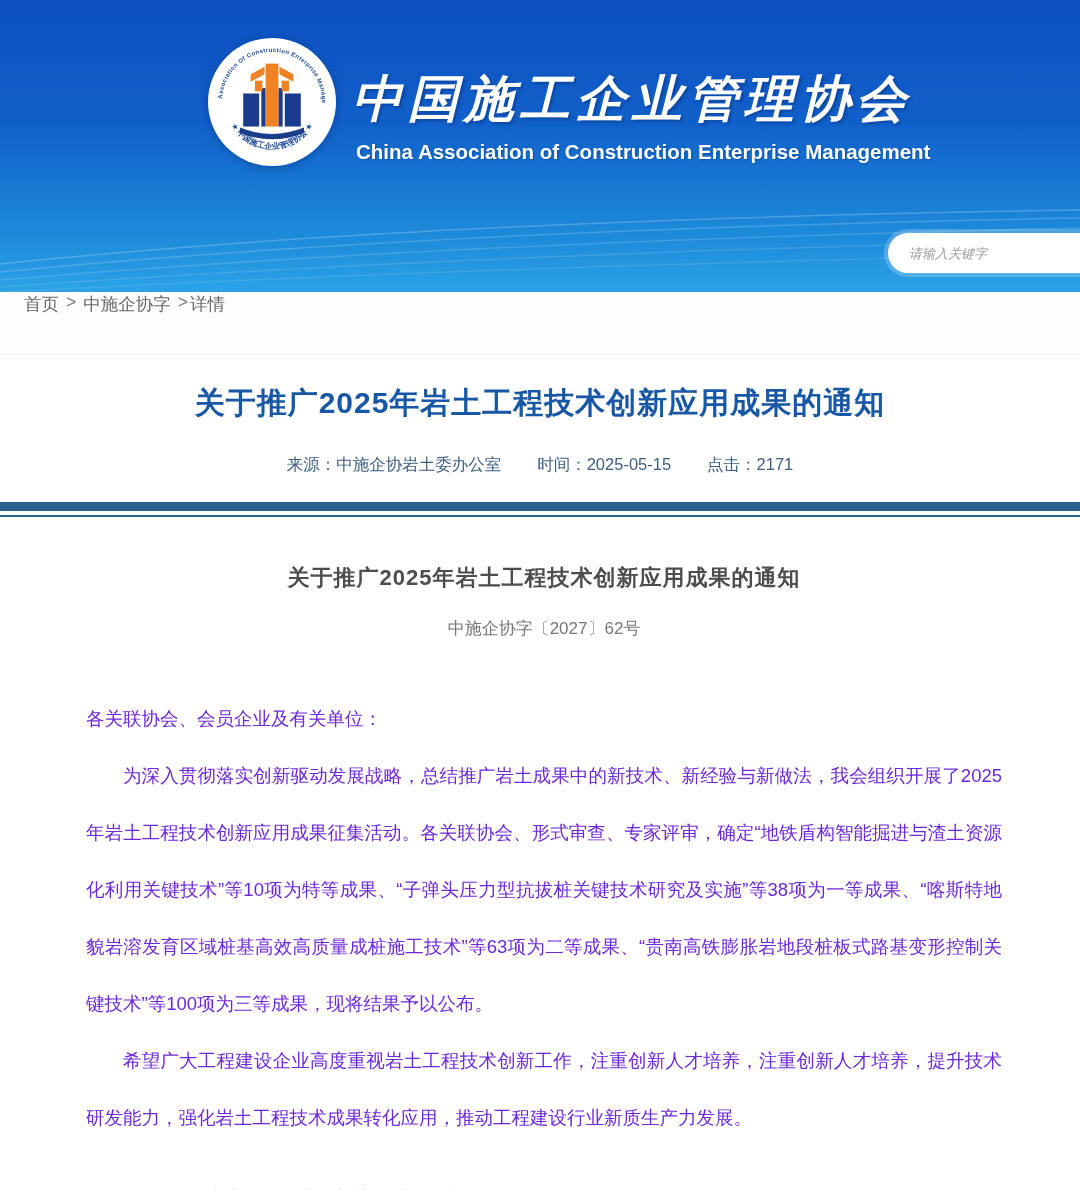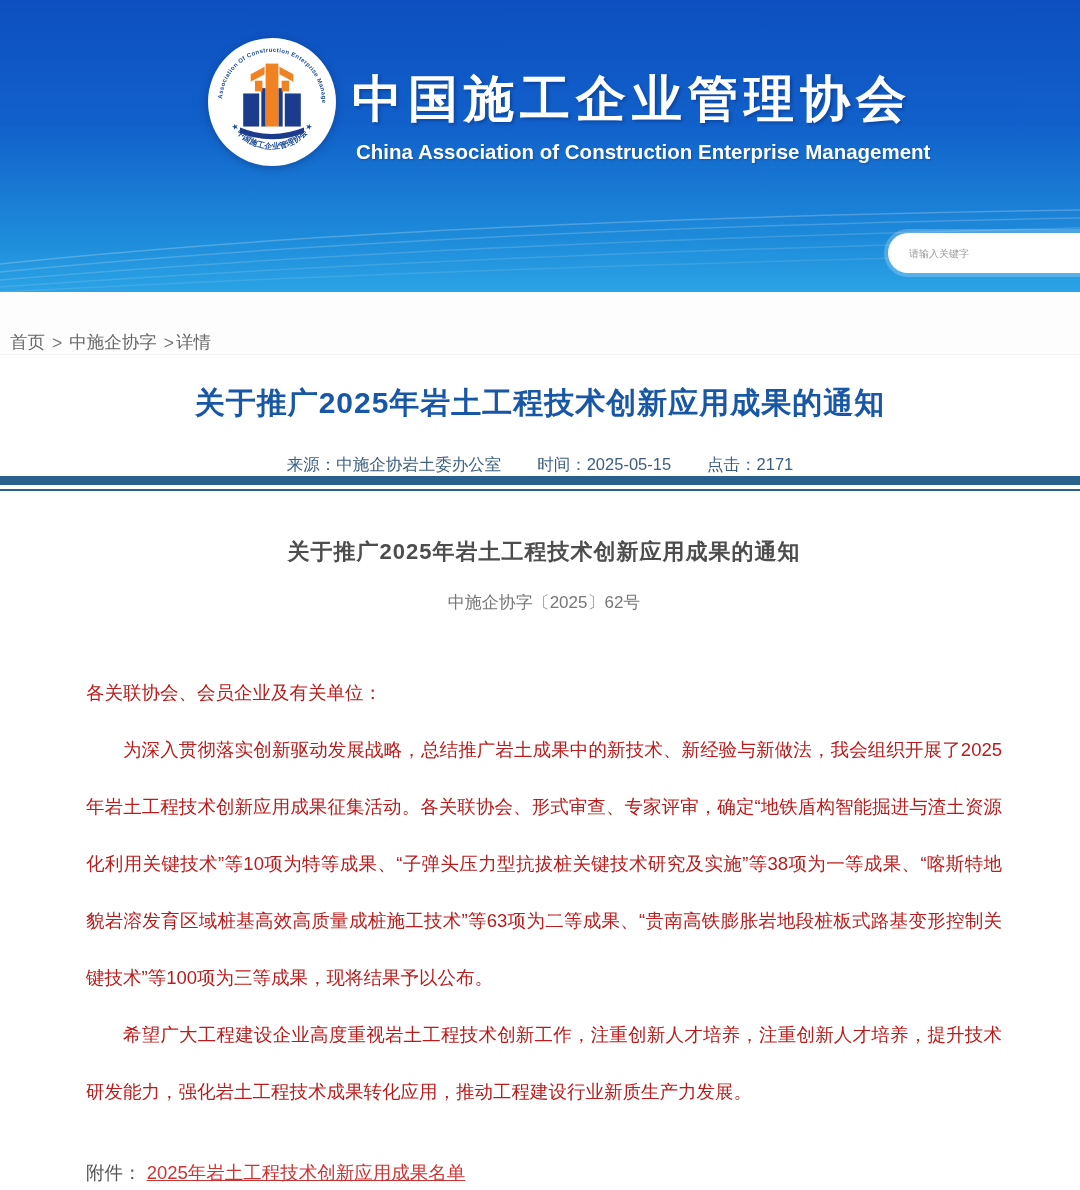--- a/index.html
+++ b/index.html
@@ -23,72 +23,74 @@
   .logo-circle svg { width:100%; height:100%; display:block; }
   .badge {
     position:absolute; left:196px; top:174px; width:152px; text-align:center;
     color:#fff; font-weight:bold; font-size:21px; letter-spacing:1px;
     text-shadow:1px 1px 2px rgba(0,30,90,.45);
   }
   .org-cn {
     position:absolute; left:352px; top:66px; color:#fff; font-weight:bold;
     font-size:50px; letter-spacing:6px; white-space:nowrap;
     text-shadow:2px 2px 3px rgba(0,20,70,.3);
+    font-style:italic;
   }
   .org-en {
     position:absolute; left:356px; top:140px; color:#fff; font-weight:bold;
     font-size:20.5px; white-space:nowrap; text-shadow:1px 1px 2px rgba(0,20,70,.3);
   }
   .search-pill {
     position:absolute; top:233px; right:0; width:192px; height:40px;
     background:#fff; border-radius:20px 0 0 20px;
     box-shadow:0 0 0 4px rgba(255,255,255,.22);
     display:flex; align-items:center;
   }
   .search-pill input {
     border:none; outline:none; background:transparent;
-    width:100%; height:100%; padding-left:21px; font-size:10px; color:#555;
+    width:100%; height:100%; padding-left:21px; font-size:13px; color:#555;
     font-family:inherit;
+    font-style:italic;
   }
   .search-pill input::placeholder { color:#9a9a9a; }
 
   
   .breadcrumb {
     height:63px; background:#fdfdfd; border-bottom:1px solid #f1f1f1;
-    display:flex; align-items:flex-end; padding-left:10px;
+    display:flex; align-items:flex-start; padding-left:24px;
     font-size:17.5px; color:#666;
   }
   .breadcrumb .crumb { color:#666; cursor:pointer; }
   .breadcrumb .sep { margin:0 7px; color:#777; }
   .breadcrumb .sep2 { margin:0 2px 0 7px; color:#777; }
 
   
   .article-head { background:#fff; text-align:center; padding-top:28px; }
   .article-title {
     font-size:30px; font-weight:bold; color:#1757a5; letter-spacing:1px;
   }
   .article-meta {
-    margin-top:30px; font-size:16.5px; color:#3d5e80;
+    margin-top:30px; padding-bottom:26px; font-size:16.5px; color:#3d5e80;
     display:flex; justify-content:center; gap:36px;
   }
   .meta-item { white-space:nowrap; }
 
   
   .divider-thick { height:9px; background:#2a618c; }
   .divider-gap { height:4px; background:#fdffff; }
   .divider-thin { height:2px; background:#2a618c; }
 
   
   .doc { padding:0 78px 0 86px; }
   .doc-title {
     text-align:center; margin-top:46px; font-size:22px; font-weight:bold;
     color:#4d4d4d; letter-spacing:1px;
   }
   .doc-number { text-align:center; margin-top:24px; font-size:17px; color:#767676; }
-  .doc-text { margin-top:50px; font-size:18.5px; color:#b91c1c; line-height:57px; }
+  .doc-text { margin-top:50px; font-size:18.5px; color:#6d28d9; line-height:57px; }
   .salutation { }
   .para { text-indent:2em; text-align:justify; }
   .attachment-line { margin-top:40px; font-size:18.5px; color:#555; }
   .attachment-line a { color:#cc3333; text-decoration:underline; cursor:pointer; }
 </style>
 </head>
 <body>
 
 <div class="header">
 
@@ -156,21 +158,21 @@
   </div>
 </div>
 
 <div class="divider-thick"></div>
 <div class="divider-gap"></div>
 <div class="divider-thin"></div>
 
 <div class="doc">
 
   <div class="doc-title">关于推广2025年岩土工程技术创新应用成果的通知</div>
-  <div class="doc-number">中施企协字〔2025〕62号</div>
+  <div class="doc-number">中施企协字〔2027〕62号</div>
 
   <div class="doc-text">
     <div class="salutation">各关联协会、会员企业及有关单位：</div>
     <p class="para">为深入贯彻落实创新驱动发展战略，总结推广岩土成果中的新技术、新经验与新做法，我会组织开展了2025年岩土工程技术创新应用成果征集活动。各关联协会、形式审查、专家评审，确定“地铁盾构智能掘进与渣土资源化利用关键技术”等10项为特等成果、“子弹头压力型抗拔桩关键技术研究及实施”等38项为一等成果、“喀斯特地貌岩溶发育区域桩基高效高质量成桩施工技术”等63项为二等成果、“贵南高铁膨胀岩地段桩板式路基变形控制关键技术”等100项为三等成果，现将结果予以公布。</p>
     <p class="para">希望广大工程建设企业高度重视岩土工程技术创新工作，注重创新人才培养，注重创新人才培养，提升技术研发能力，强化岩土工程技术成果转化应用，推动工程建设行业新质生产力发展。</p>
   </div>
 
   <div class="attachment-line">
     <span>附件：</span>
     <a>2025年岩土工程技术创新应用成果名单</a>

